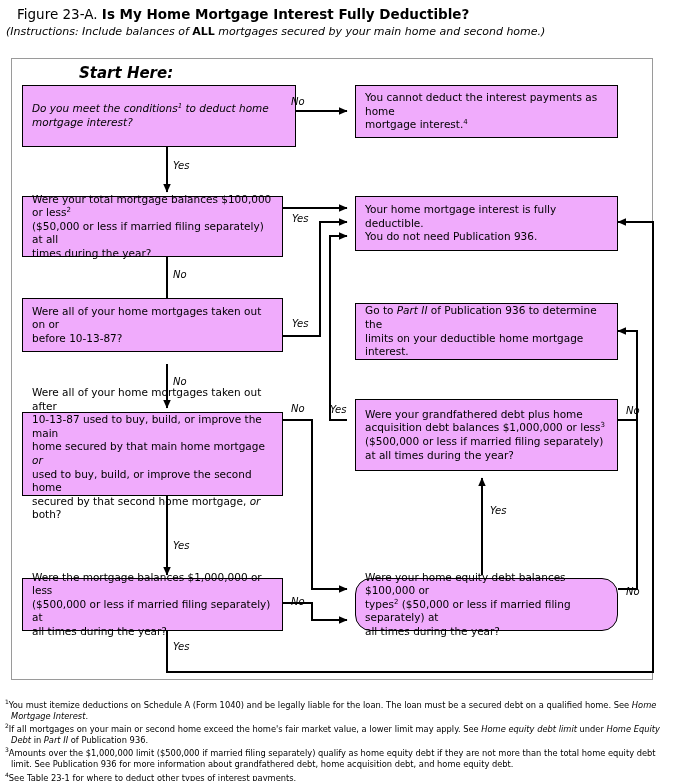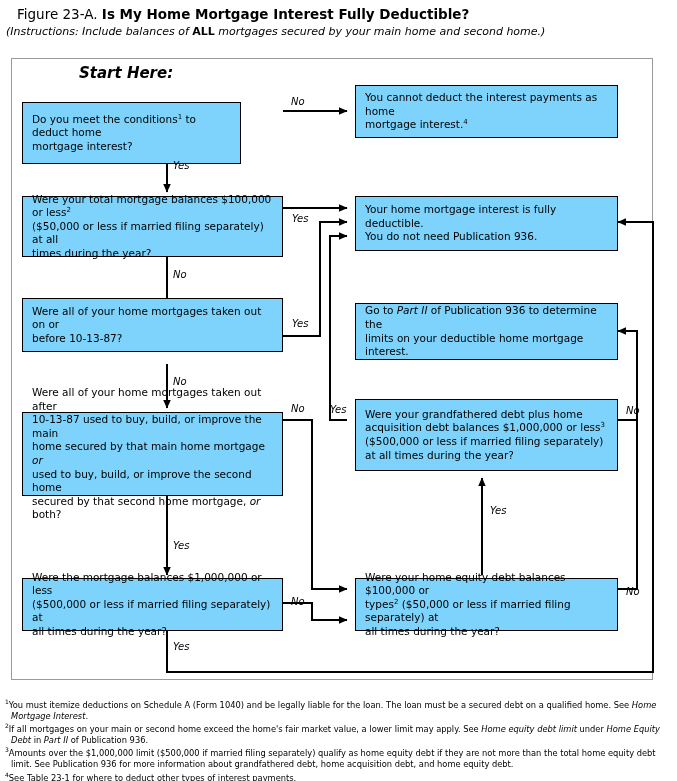--- a/index.html
+++ b/index.html
@@ -36,21 +36,21 @@
   }
 
   
   #wires{position:absolute;left:0;top:0;width:677px;height:781px;pointer-events:none;}
 
   
   .box{
     position:absolute;
     box-sizing:border-box;
     border:1px solid #000;
-    background:#7dd3fc;
+    background:#f0abfc;
     display:flex;align-items:center;
     padding:21px 9px;
     font-size:10.5px;
     line-height:13.6px;
     color:#000;
   }
   .box .txt{display:block;width:100%;}
   .box i{font-style:italic;}
   sup{font-size:7px;line-height:0;vertical-align:super;}
 
@@ -125,21 +125,21 @@
       <path d="M167,631 L167,672 L653,672 L653,222 L618,222" marker-end="url(#ah)"></path>
 
       <path d="M482,575 L482,478" marker-end="url(#ah)"></path>
 
       <path d="M618,589 L637,589 L637,420"></path>
     </g>
   </svg>
 
   <div class="start-here">Start Here:</div>
 
-  <div class="box" style="left:22px;top:102px;width:219px;height:62px;">
+  <div class="box" style="left:22px;top:85px;width:274px;height:62px;font-style:italic;">
     <span class="txt">
       <span>Do you meet the conditions</span><sup>1</sup><span> to deduct home</span><br>
       <span>mortgage interest?</span>
     </span>
   </div>
 
   <div class="box" style="left:355px;top:85px;width:263px;height:53px;">
     <span class="txt">
       <span>You cannot deduct the interest payments as home</span><br>
       <span>mortgage interest.</span><sup>4</sup>
@@ -195,21 +195,21 @@
   </div>
 
   <div class="box" style="left:22px;top:578px;width:261px;height:53px;justify-content:center;">
     <span class="txt">
       <span>Were the mortgage balances $1,000,000 or less</span><br>
       <span>($500,000 or less if married filing separately) at</span><br>
       <span>all times during the year?</span>
     </span>
   </div>
 
-  <div class="box" style="left:355px;top:578px;width:263px;height:53px;">
+  <div class="box" style="left:355px;top:578px;width:263px;height:53px;border-radius:16px;">
     <span class="txt">
       <span>Were your home equity debt balances $100,000 or</span><br>
       <span>types</span><sup>2</sup><span> ($50,000 or less if married filing separately) at</span><br>
       <span>all times during the year?</span>
     </span>
   </div>
 
   <div class="elabel" style="left:291px;top:96px;">No</div>
   <div class="elabel" style="left:173px;top:160px;">Yes</div>
   <div class="elabel" style="left:292px;top:213px;">Yes</div>

